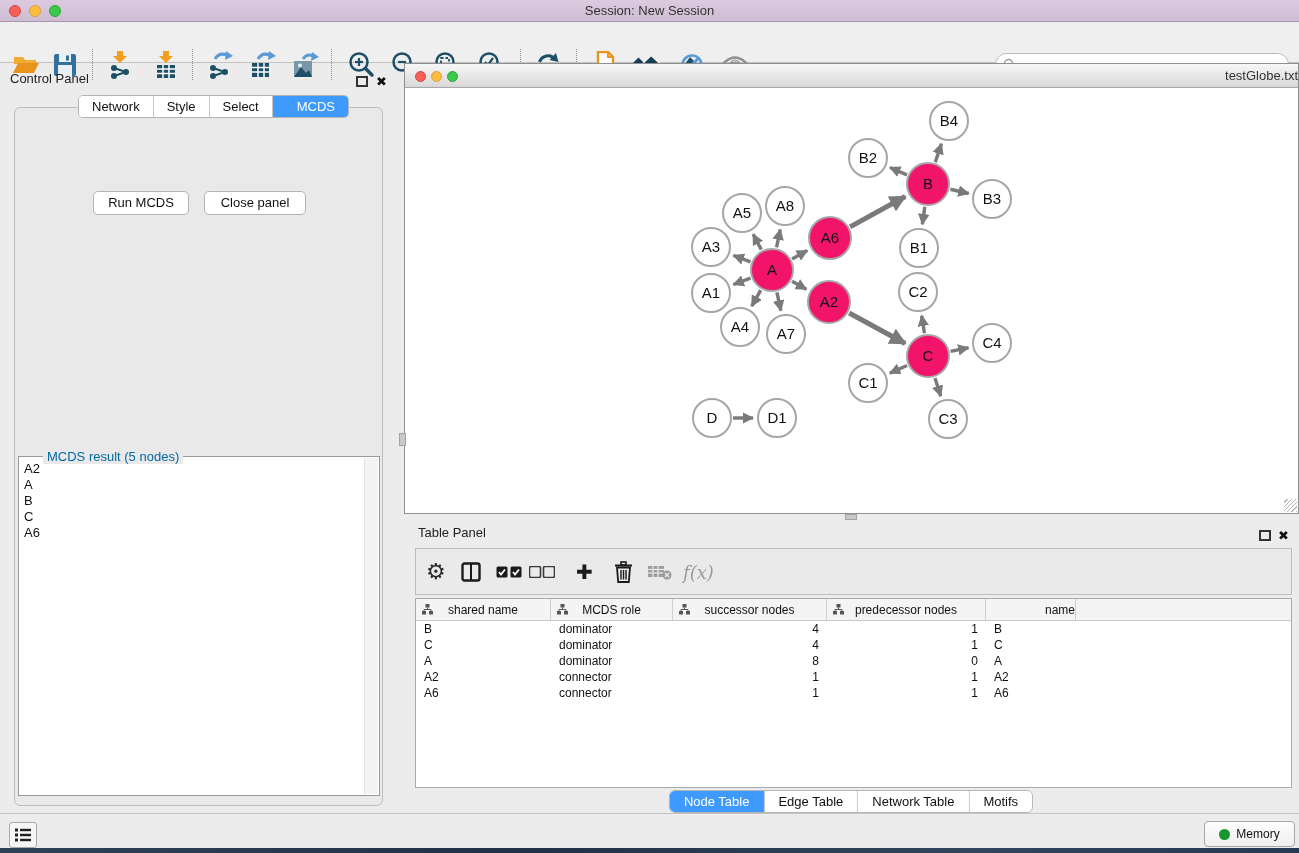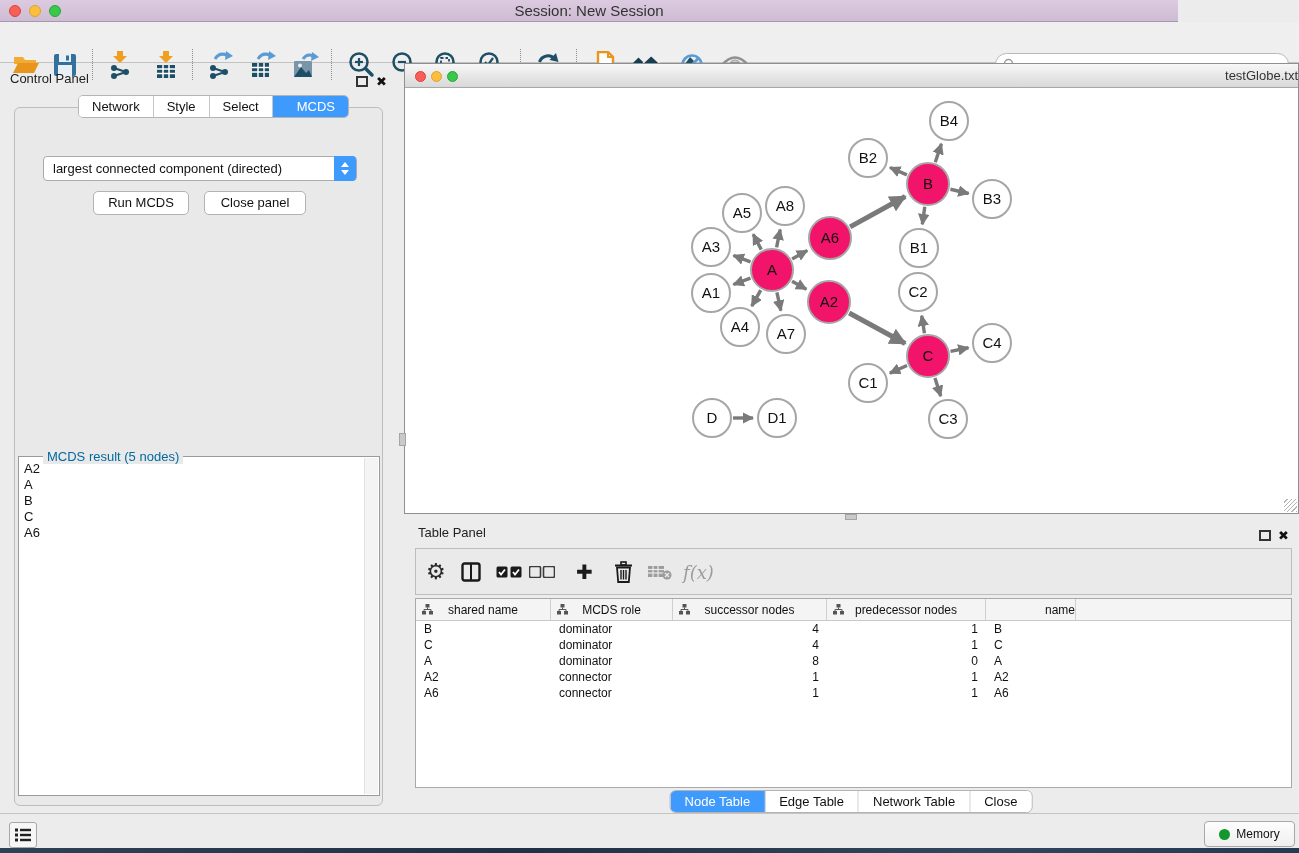--- a/index.html
+++ b/index.html
@@ -1,22 +1,22 @@
 <!DOCTYPE html>
 <html><head>
 <meta charset="utf-8">
 <style>
   * { margin:0; padding:0; box-sizing:border-box; }
   html,body { width:1299px; height:853px; overflow:hidden; }
   body { font-family:"Liberation Sans","DejaVu Sans",sans-serif; background:#ececec; position:relative; color:#222; }
 
   
-  .titlebar { position:absolute; left:0; top:0; width:1178px; height:22px;
+  .titlebar { position:absolute; left:0; top:0; width:1299px; height:22px;
     background:linear-gradient(#dccbe0,#cdbcd2); border-bottom:1px solid #a895ae;
-    text-align:center; font-size:15px; line-height:22px; color:#333; }
+    text-align:center; font-size:13px; line-height:22px; color:#333; }
   .lights { position:absolute; left:9px; top:5px; display:flex; gap:8px; }
   .light { width:12px; height:12px; border-radius:50%; }
   .light.red { background:#f95f57; border:1px solid #d8443c; }
   .light.yellow { background:#fbbe3f; border:1px solid #dfa133; }
   .light.green { background:#38c84a; border:1px solid #2aa63a; }
 
   
   .toolbar { position:absolute; left:0; top:22px; width:1299px; height:41px;
     background:#efefef; border-bottom:1px solid #c2c2c2; }
   .tbtn { position:absolute; top:28px; width:30px; height:30px; display:flex; align-items:center; justify-content:center; }
@@ -286,27 +286,20 @@
 <div class="cp-close"><span class="panel-icon-close">✖</span></div>
 
 <div class="cp-tabs" id="cp-tabs">
     <div class="cp-tab">Network</div>
     <div class="cp-tab">Style</div>
     <div class="cp-tab">Select</div>
     <div class="cp-tab active">MCDS</div>
   </div>
 
 <div class="cp-box">
-  <div class="opt-select">
-    <span>largest connected component (directed)</span>
-    <div class="opt-spinner">
-      <div class="spin-up"></div>
-      <div class="spin-dn"></div>
-    </div>
-  </div>
   <div class="cp-btn btn-run">Run MCDS</div>
   <div class="cp-btn btn-close">Close panel</div>
 
   <div class="result-fs">
     <div class="result-legend">MCDS result (5 nodes)</div>
     <div class="result-list" id="result-list">
         <div class="result-item">A2</div>
         <div class="result-item">A</div>
         <div class="result-item">B</div>
         <div class="result-item">C</div>
@@ -590,21 +583,21 @@
         <div class="tp-cell num" style="width: 159px;">1</div>
         <div class="tp-cell" style="width: 90px;">A6</div>
       </div>
     </div>
 </div>
 
 <div class="tp-tabs" id="tp-tabs">
     <div class="tp-tab active">Node Table</div>
     <div class="tp-tab">Edge Table</div>
     <div class="tp-tab">Network Table</div>
-    <div class="tp-tab">Close</div>
+    <div class="tp-tab">Motifs</div>
   </div>
 
 <div class="statusbar">
   <div class="sb-listbtn">
     <svg width="16" height="14" viewBox="0 0 16 14">
       <rect x="0" y="0.5" width="3" height="3" fill="#222"></rect>
         <line x1="5" y1="2" x2="16" y2="2" stroke="#222" stroke-width="2.4"></line>
       <rect x="0" y="5.5" width="3" height="3" fill="#222"></rect>
         <line x1="5" y1="7" x2="16" y2="7" stroke="#222" stroke-width="2.4"></line>
       <rect x="0" y="10.5" width="3" height="3" fill="#222"></rect>

